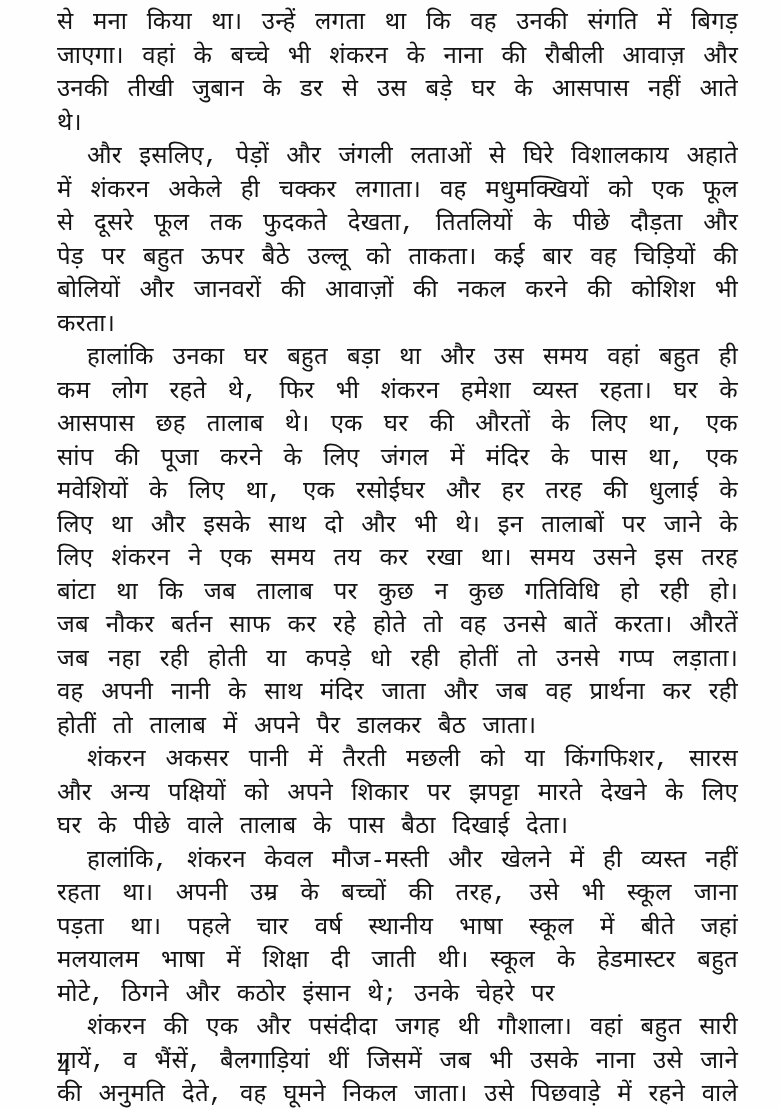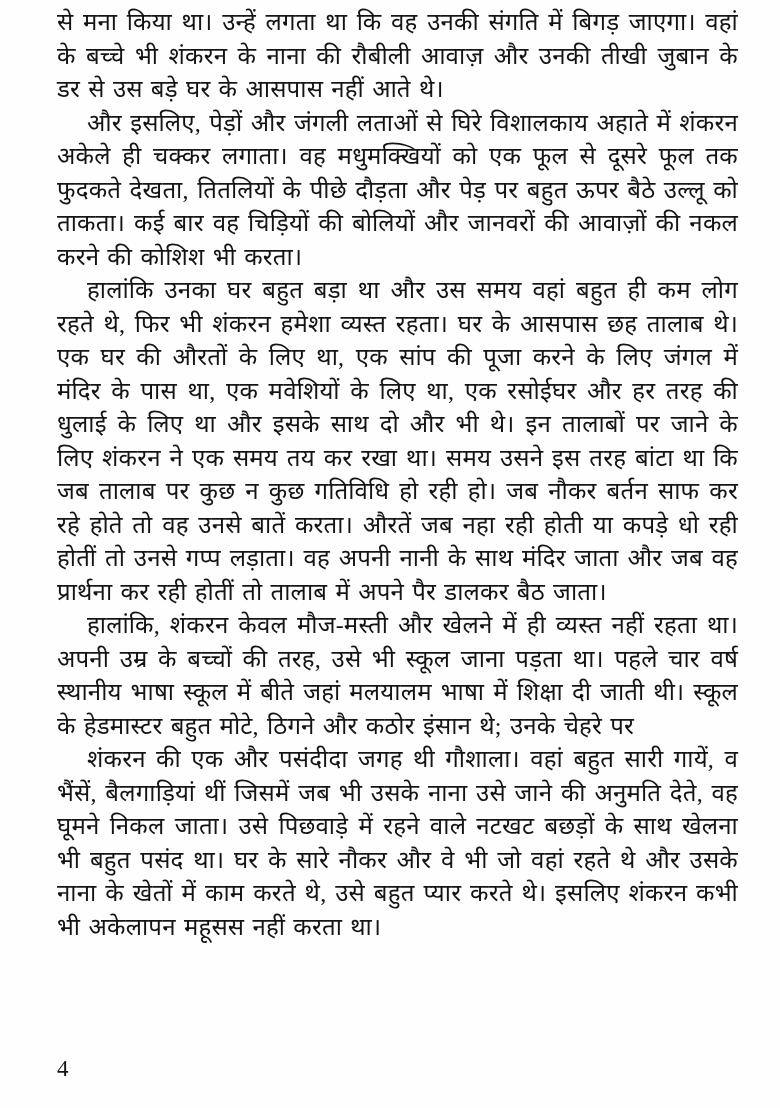--- a/index.html
+++ b/index.html
@@ -7,21 +7,21 @@
     padding: 0;
     background: #e8e8e8;
   }
   .book-page {
     position: relative;
     width: 780px;
     height: 1108px;
     margin: 0 auto;
     background: #fefefe;
     color: #141414;
-    font-family: Liberation Serif, serif;
+    font-family: Liberation Mono, monospace;
     overflow: hidden;
     box-sizing: border-box;
   }
   .text-block {
     position: absolute;
     top: 6px;
     left: 57px;
     right: 42px;
   }
   .text-block p {
@@ -49,17 +49,18 @@
   }
 </style>
 </head>
 <body>
 
 <div class="book-page">
   <div class="text-block">
     <p class="no-indent">से मना किया था। उन्हें लगता था कि वह उनकी संगति में बिगड़ जाएगा। वहां के बच्चे भी शंकरन के नाना की रौबीली आवाज़ और उनकी तीखी जुबान के डर से उस बड़े घर के आसपास नहीं आते थे।</p>
     <p class="indent">और इसलिए, पेड़ों और जंगली लताओं से घिरे विशालकाय अहाते में शंकरन अकेले ही चक्कर लगाता। वह मधुमक्खियों को एक फूल से दूसरे फूल तक फुदकते देखता, तितलियों के पीछे दौड़ता और पेड़ पर बहुत ऊपर बैठे उल्लू को ताकता। कई बार वह चिड़ियों की बोलियों और जानवरों की आवाज़ों की नकल करने की कोशिश भी करता।</p>
     <p class="indent">हालांकि उनका घर बहुत बड़ा था और उस समय वहां बहुत ही कम लोग रहते थे, फिर भी शंकरन हमेशा व्यस्त रहता। घर के आसपास छह तालाब थे। एक घर की औरतों के लिए था, एक सांप की पूजा करने के लिए जंगल में मंदिर के पास था, एक मवेशियों के लिए था, एक रसोईघर और हर तरह की धुलाई के लिए था और इसके साथ दो और भी थे। इन तालाबों पर जाने के लिए शंकरन ने एक समय तय कर रखा था। समय उसने इस तरह बांटा था कि जब तालाब पर कुछ न कुछ गतिविधि हो रही हो। जब नौकर बर्तन साफ कर रहे होते तो वह उनसे बातें करता। औरतें जब नहा रही होती या कपड़े धो रही होतीं तो उनसे गप्प लड़ाता। वह अपनी नानी के साथ मंदिर जाता और जब वह प्रार्थना कर रही होतीं तो तालाब में अपने पैर डालकर बैठ जाता।</p>
+    <p class="indent">शंकरन अकसर पानी में तैरती मछली को या किंगफिशर, सारस और अन्य पक्षियों को अपने शिकार पर झपट्टा मारते देखने के लिए घर के पीछे वाले तालाब के पास बैठा दिखाई देता।</p>
     <p class="indent">हालांकि, शंकरन केवल मौज-मस्ती और खेलने में ही व्यस्त नहीं रहता था। अपनी उम्र के बच्चों की तरह, उसे भी स्कूल जाना पड़ता था। पहले चार वर्ष स्थानीय भाषा स्कूल में बीते जहां मलयालम भाषा में शिक्षा दी जाती थी। स्कूल के हेडमास्टर बहुत मोटे, ठिगने और कठोर इंसान थे; उनके चेहरे पर</p>
     <p class="indent">शंकरन की एक और पसंदीदा जगह थी गौशाला। वहां बहुत सारी गायें, व भैंसें, बैलगाड़ियां थीं जिसमें जब भी उसके नाना उसे जाने की अनुमति देते, वह घूमने निकल जाता। उसे पिछवाड़े में रहने वाले नटखट बछड़ों के साथ खेलना भी बहुत पसंद था। घर के सारे नौकर और वे भी जो वहां रहते थे और उसके नाना के खेतों में काम करते थे, उसे बहुत प्यार करते थे। इसलिए शंकरन कभी भी अकेलापन महूसस नहीं करता था।</p>
   </div>
   <div class="page-number">4</div>
 </div>
 
 </body></html>

